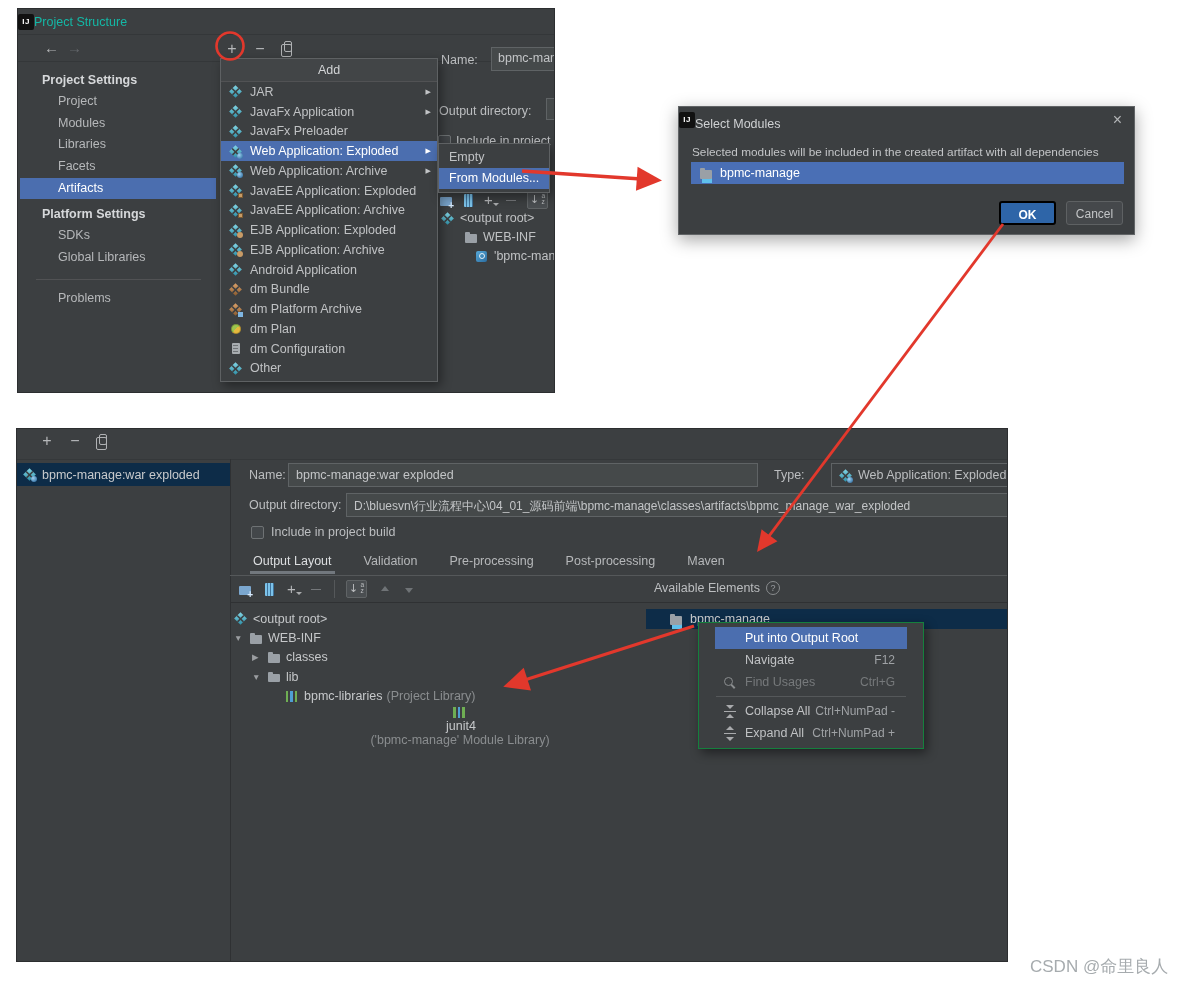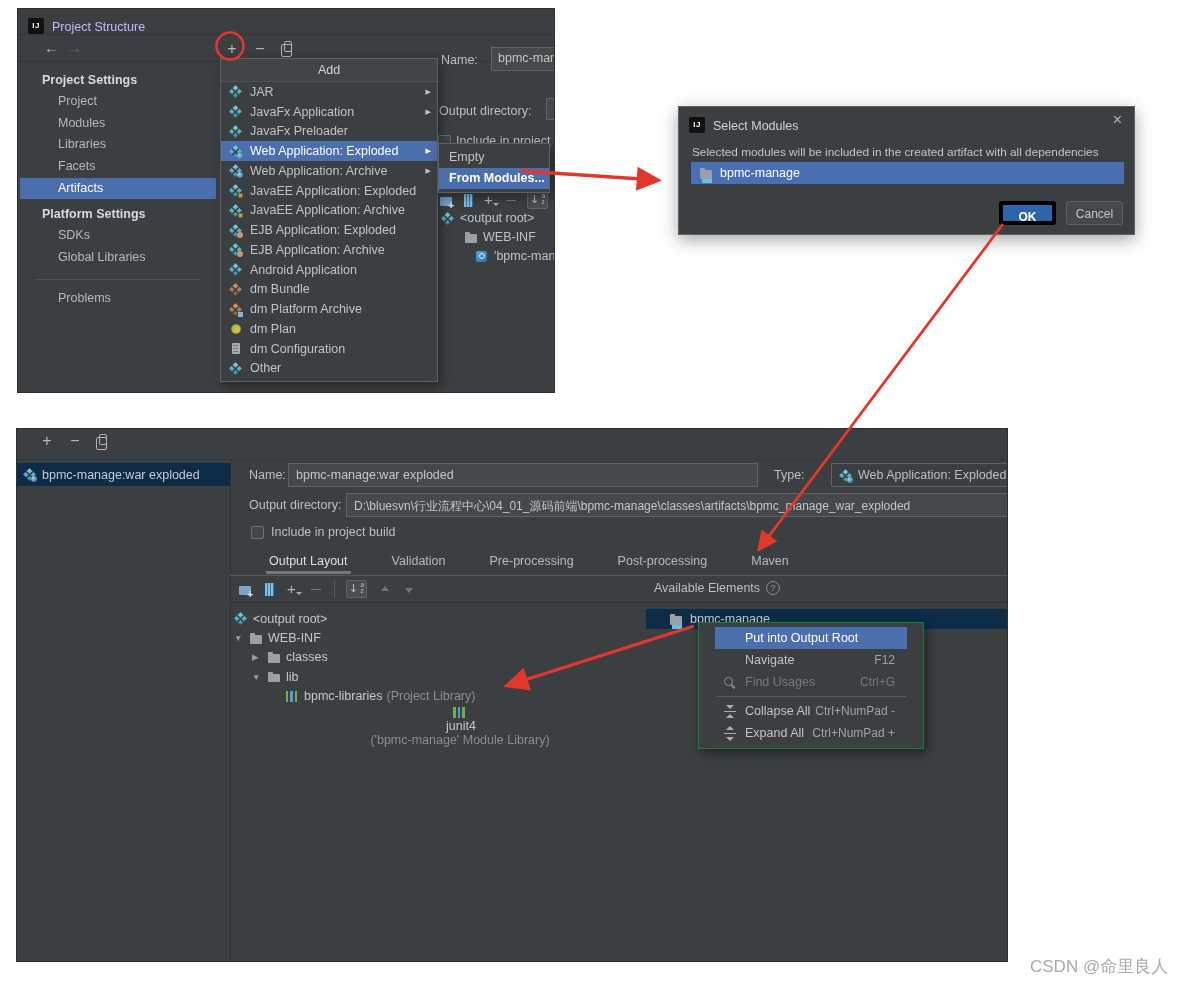--- a/index.html
+++ b/index.html
@@ -56,22 +56,22 @@
   .ic-dntri::before{content:"";position:absolute;left:2.5px;top:5px;border:4px solid transparent;border-top:5px solid #6f7376;border-bottom-width:0;}
   .ic-copy{width:11px;height:13px;border:1.4px solid #b0b2b4;border-radius:2px;box-sizing:border-box;background:#3c3f41;}
   .ic-copy::before{content:"";position:absolute;left:2px;top:-4px;width:8px;height:11px;border:1.4px solid #b0b2b4;border-radius:2px;box-sizing:border-box;}
   .ic-help{width:14px;height:14px;border:1px solid #898c8e;border-radius:50%;box-sizing:border-box;}
   .ic-help::before{content:"?";position:absolute;left:0;right:0;top:1px;text-align:center;font:9px "Liberation Sans",sans-serif;color:#9a9da0;}
   .ij-logo{display:inline-block;width:16px;height:16px;background:#111;border-radius:2px;color:#fff;
      font:bold 8px/16px "Liberation Sans",sans-serif;text-align:center;letter-spacing:.5px;flex:none;}
 
   
   #top-window{left:17px;top:8px;width:538px;height:385px;}
-  #tw-titlebar{position:absolute;left:0;top:0;width:100%;height:26px;display:flex;align-items:flex-end;gap:8px;padding-left:10px;box-sizing:border-box;border-bottom:1px solid #343739;}
-  #tw-title{color:#c4b5fd;font-size:12.5px;}
+  #tw-titlebar{position:absolute;left:0;top:0;width:100%;height:26px;display:flex;align-items:center;box-sizing:border-box;border-bottom:1px solid #343739;}
+  #tw-title{color:#14b8a6;font-size:12.5px;}
   .navarrow{position:absolute;top:30px;font-size:15px;}
   #tw-toolbar-line{position:absolute;left:0;top:52px;width:100%;height:1px;background:#343739;}
   .tbtn{position:absolute;top:31px;width:16px;text-align:center;font-size:16px;color:#b6b8ba;cursor:default;}
   #ps-sidebar{position:absolute;left:0;top:56px;width:201px;}
   .sb-header{height:22px;line-height:22px;padding-left:24px;font-weight:bold;color:#d6d8da;margin-top:4px;}
   .sb-item{height:21.7px;line-height:21.7px;padding-left:40px;color:#b6b8ba;}
   .sb-item.sel{background:#4b6eaf;color:#ffffff;margin:0 0 0 2px;width:196px;padding-left:38px;box-sizing:border-box;}
   .sb-sep{height:1px;background:#515254;margin:10px 18px 8px 18px;}
 
   .fld-label{position:absolute;color:#bcbec0;}
@@ -85,39 +85,39 @@
   #add-menu{position:absolute;left:202px;top:49px;width:218px;height:324px;background:#3c3f41;border:1px solid #5e6163;box-sizing:border-box;z-index:5;box-shadow:3px 4px 10px rgba(0,0,0,.4);}
   #add-menu-title{height:22px;line-height:22px;text-align:center;color:#d2d4d6;border-bottom:1px solid #515254;background:#424547;}
   .menu-item{height:19.75px;display:flex;align-items:center;padding:0 6px 0 8px;color:#c0c2c4;white-space:nowrap;}
   .menu-item .lbl{margin-left:8px;flex:1;}
   .menu-item .sub{font-size:7px;color:#c2c4c6;}
   .menu-item.sel{background:#4b6eaf;color:#fff;}
   .menu-item.sel .sub{color:#fff;}
 
   #add-submenu{position:absolute;left:420px;top:134px;width:112px;background:#3c3f41;border:1px solid #5e6163;box-sizing:border-box;z-index:6;padding:3px 0;box-shadow:3px 4px 10px rgba(0,0,0,.4);}
   .submenu-item{height:21px;line-height:21px;padding-left:10px;color:#c0c2c4;white-space:nowrap;}
-  .submenu-item.sel{background:#4b6eaf;color:#fff;font-weight:bold;}
+  .submenu-item.sel{background:#4b6eaf;color:#fff;}
 
   
   #dialog{left:678px;top:106px;width:457px;height:129px;border:1px solid #616466;box-shadow:0 5px 16px rgba(0,0,0,.35);overflow:visible;}
   #dlg-close{position:absolute;right:12px;top:4px;font-size:16px;color:#b4b6b8;}
   #dlg-msg{position:absolute;left:13px;top:38px;font-size:11.8px;color:#c3c5c7;white-space:nowrap;}
   #dlg-row{position:absolute;left:12px;top:55px;width:433px;height:22px;background:#4a6fb5;display:flex;align-items:center;padding-left:8px;box-sizing:border-box;gap:8px;color:#fff;}
   .dlg-btn{position:absolute;top:94px;height:24px;width:57px;border-radius:3px;text-align:center;line-height:24px;font-size:12px;box-sizing:border-box;}
-  #dlg-ok{left:320px;background:#2e65a8;border:4px solid #000000;color:#fff;font-weight:bold;}
+  #dlg-ok{left:320px;background:#2e65a8;border:2px solid #000000;color:#fff;font-weight:bold;}
   #dlg-cancel{left:387px;background:#45484b;border:1px solid #5e6163;color:#c3c5c7;}
 
   
   #bottom-panel{left:16px;top:428px;width:992px;height:534px;}
   #bp-toolbar{position:absolute;left:0;top:0;width:100%;height:30px;border-bottom:1px solid #35383a;}
   #bp-vline{position:absolute;left:213px;top:30px;bottom:0;width:1px;background:#2f3133;}
   #bp-artifact-row{position:absolute;left:0;top:34px;width:213px;height:23px;background:#0d2c48;display:flex;align-items:center;gap:6px;padding-left:6px;box-sizing:border-box;color:#c8cacc;white-space:nowrap;overflow:hidden;}
   .bp-field{position:absolute;background:#45494a;border:1px solid #5f6365;box-sizing:border-box;color:#c3c5c7;height:24px;padding:4px 7px 0 7px;overflow:hidden;white-space:nowrap;font-size:12px;}
   #type-combo{position:absolute;left:814px;top:34px;width:184px;height:24px;border:1px solid #5f6365;box-sizing:border-box;display:flex;align-items:center;gap:6px;padding-left:7px;white-space:nowrap;overflow:hidden;}
-  #tabs{position:absolute;left:236px;top:121px;height:22px;display:flex;gap:44px;margin-left:16px;}
+  #tabs{position:absolute;left:236px;top:121px;height:22px;display:flex;gap:32px;}
   .tab{position:relative;line-height:22px;color:#b6b8ba;white-space:nowrap;}
   .tab.sel{color:#dddfe1;}
   .tab.sel::after{content:"";position:absolute;left:-3px;right:-3px;bottom:-2px;height:3px;background:#72787e;}
   #bp-strip{position:absolute;left:213px;top:146px;right:0;height:28px;border-top:1px solid #55585a;border-bottom:1px solid #2f3133;box-sizing:border-box;display:flex;align-items:center;gap:11px;padding-left:8px;}
   #avail-header{position:absolute;left:637px;top:152px;display:flex;align-items:center;gap:6px;color:#bcbec0;}
   #layout-tree{position:absolute;left:213px;top:176px;width:416px;padding-top:4px;}
   .tree-row{height:19.4px;display:flex;align-items:center;white-space:nowrap;}
   .tree-row .chev{width:15px;font-size:8.5px;color:#9b9ea1;text-align:left;flex:none;}
   .tree-row .lbl{margin-left:6px;color:#c6c8ca;}
   .tree-row .dim{color:#8a8d8f;margin-left:4px;}

